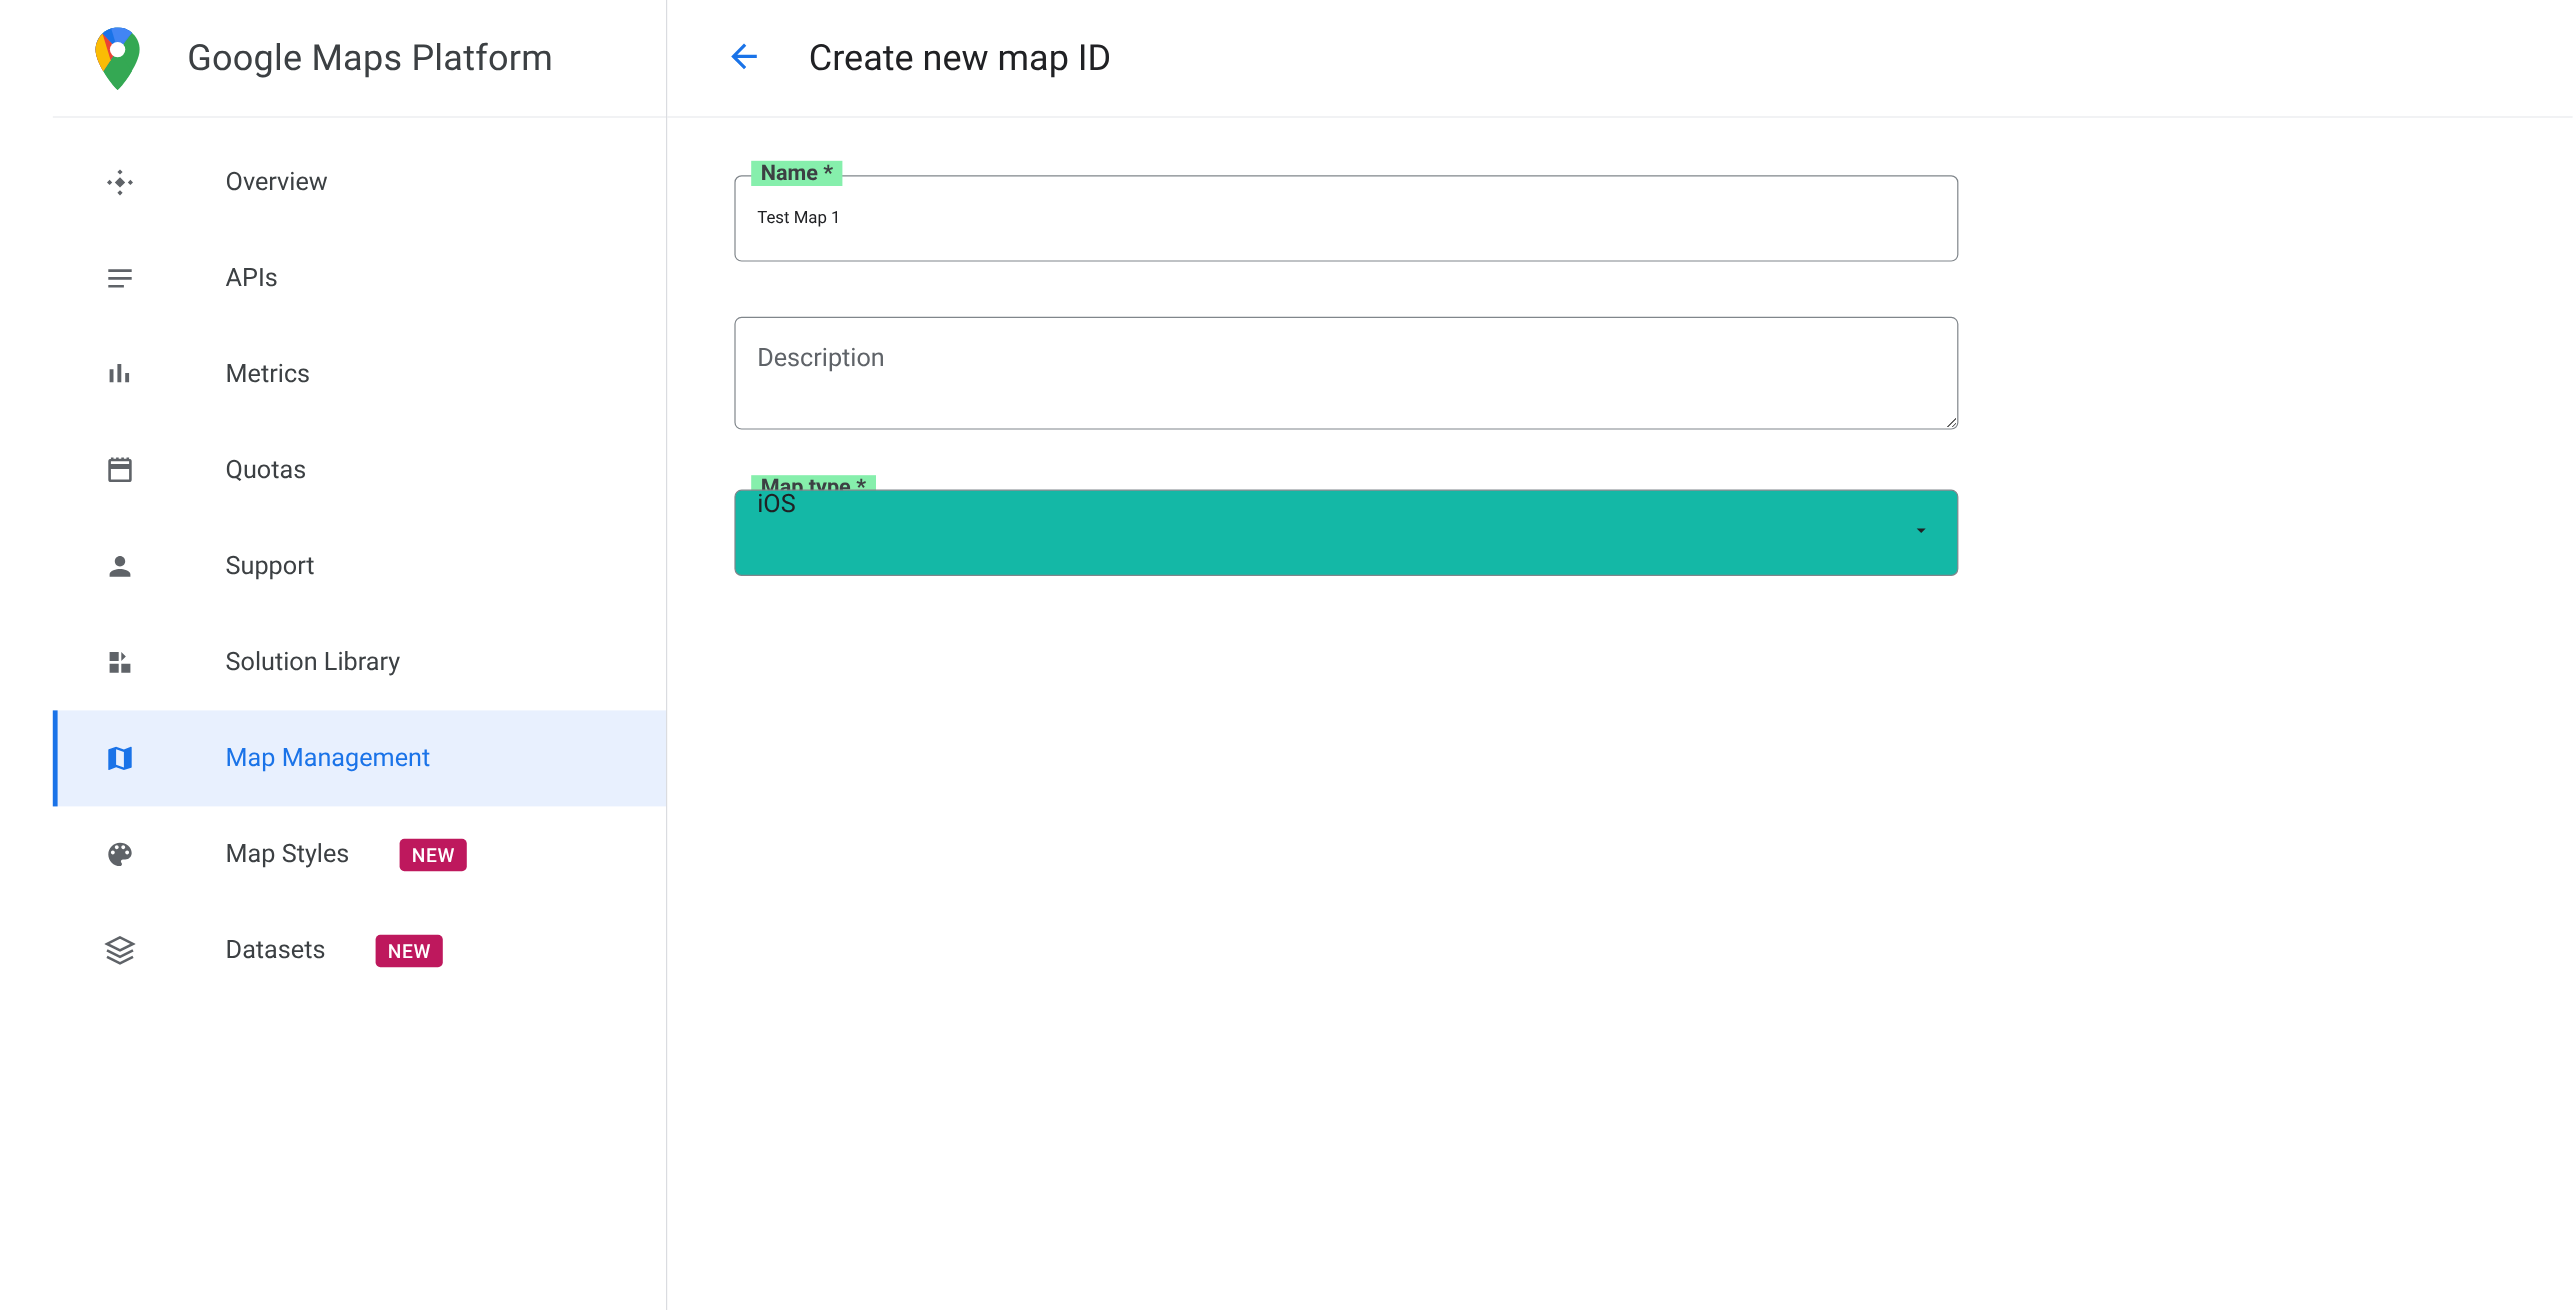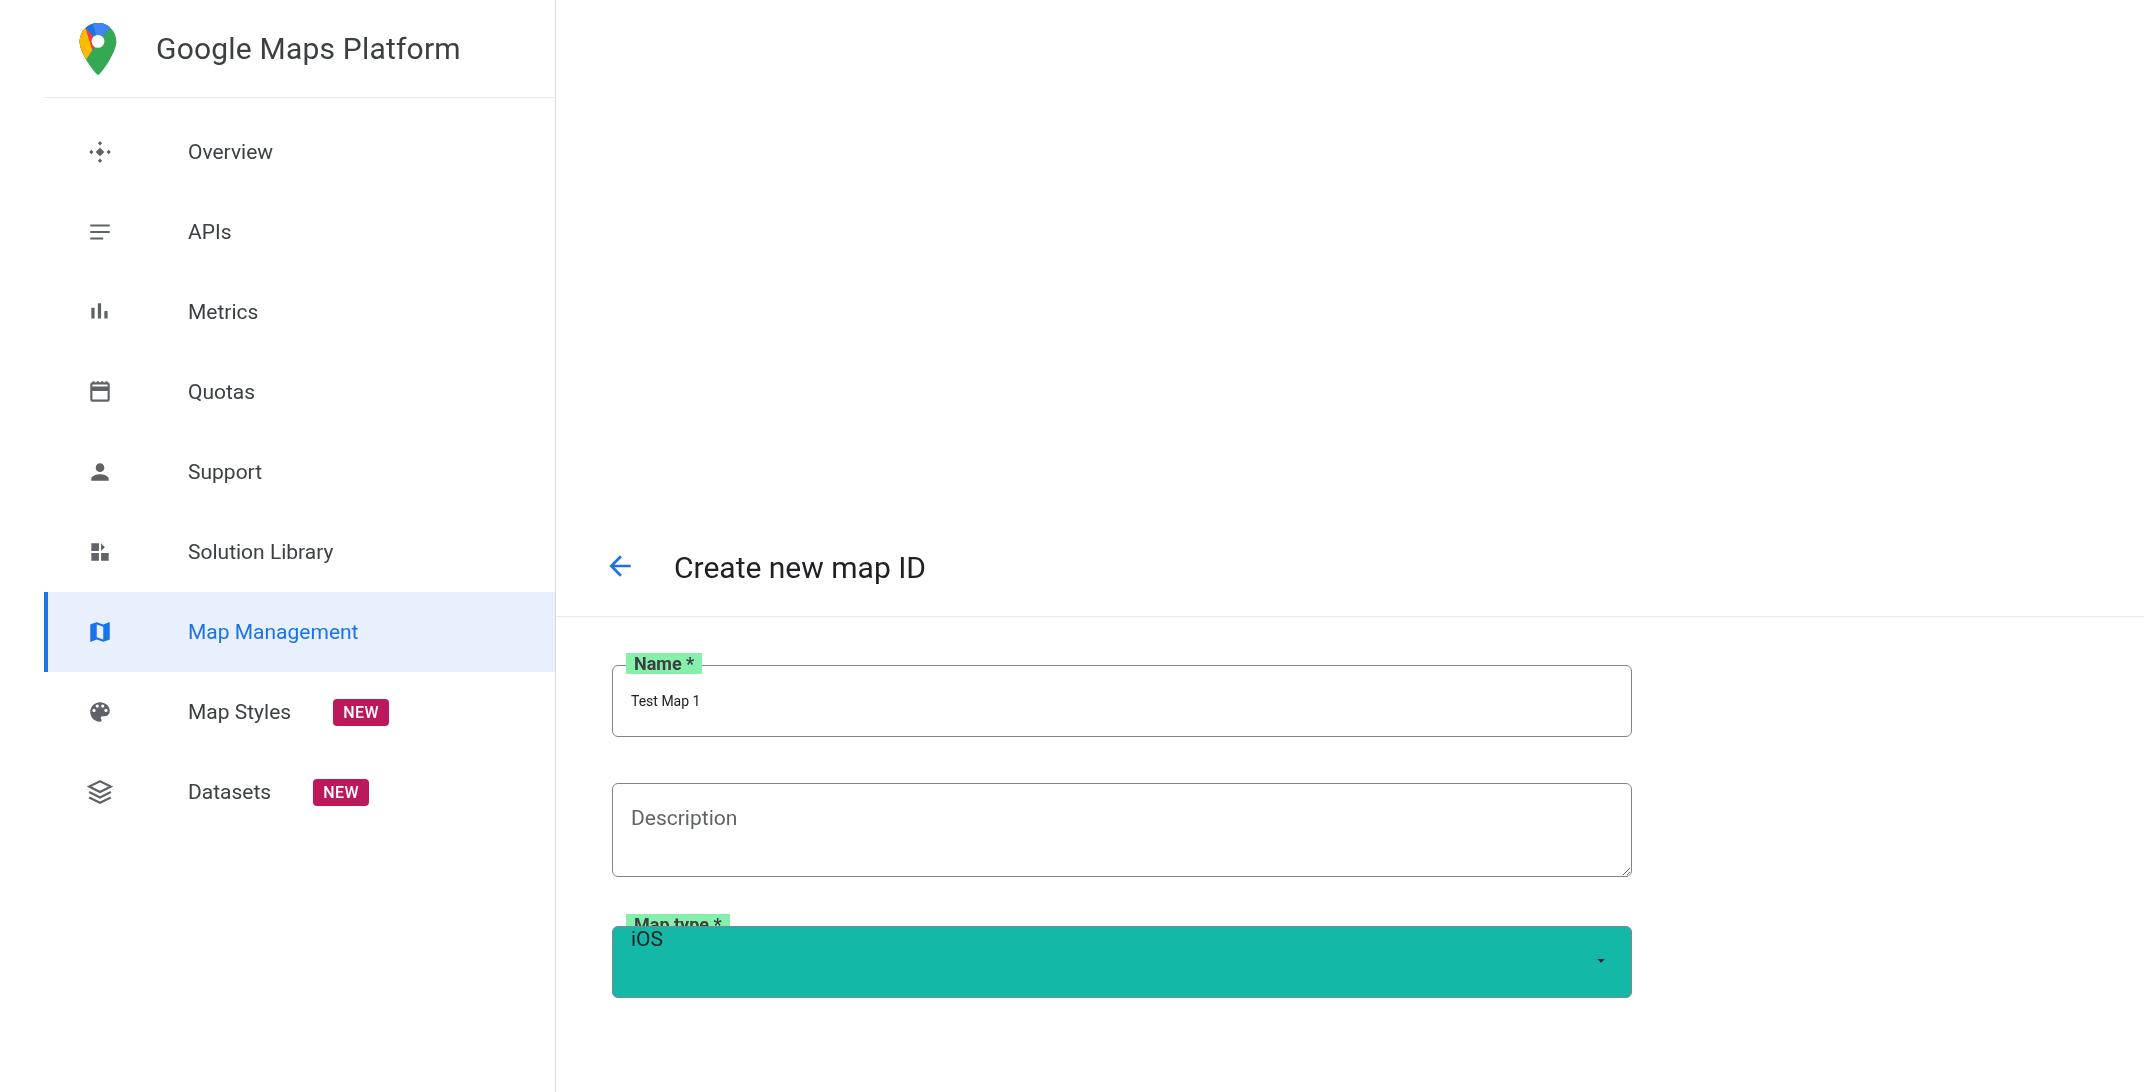--- a/index.html
+++ b/index.html
@@ -105,21 +105,20 @@
       padding: 4px 10px;
       border-radius: 4px;
       margin-left: 16px;
       letter-spacing: 0.5px;
     }
     
     .main {
       flex: 1;
       display: flex;
       flex-direction: column;
-      justify-content: flex-end;
     }
     .main-header {
       display: flex;
       align-items: center;
       height: 98px;
       padding-left: 40px;
       border-bottom: 1px solid #e8eaed;
     }
     .back-btn {
       width: 48px;

